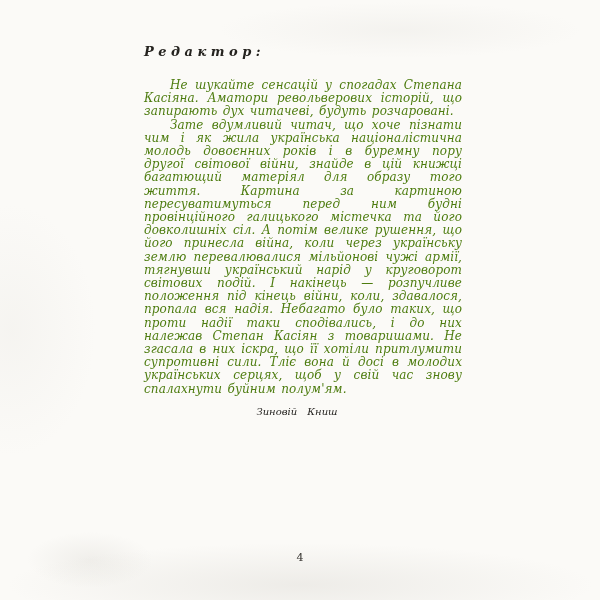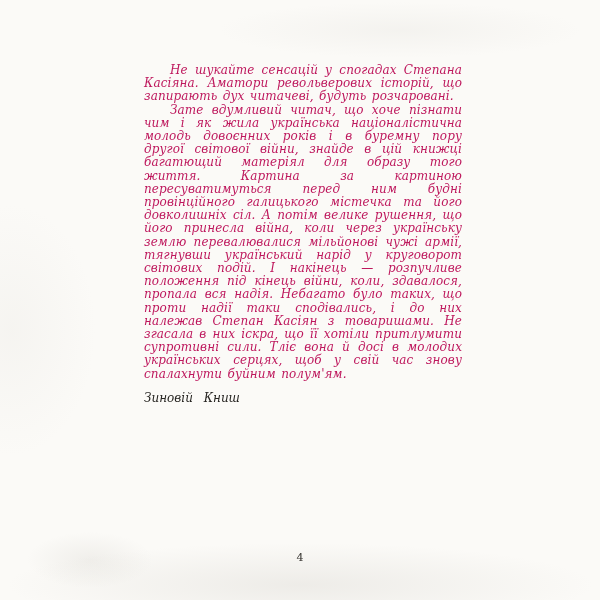--- a/index.html
+++ b/index.html
@@ -41,52 +41,53 @@
     color: #25231f;
   }
   .para {
     margin: 0;
     font-size: 12px;
     line-height: 13.2px;
     text-align: justify;
     text-indent: 26px;
     letter-spacing: 0.1px;
     word-spacing: 1.5px;
-    color: #be185d;
+    color: #4d7c0f;
   }
   .para-first {
     margin-top: 20px;
   }
   .para-main {
   }
   .signature {
     margin-top: 10px;
-    text-align: left;
+    text-align: center;
     padding-right: 12px;
-    font-size: 12px;
+    font-size: 10px;
     word-spacing: 7px;
     color: #272522;
   }
   .page-number {
     position: absolute;
     left: 0;
     top: 551px;
     width: 600px;
     text-align: center;
     font-size: 11px;
     font-style: normal;
     color: #33312d;
   }
 </style>
 </head>
 <body>
 
 <div class="scan-vignette"></div>
 
 <div class="page-content">
+  <div class="editor-header">Редактор:</div>
 
   <p class="para para-first">Не шукайте сенсацій у спогадах Степана Касіяна. Аматори револьверових історій, що запирають дух читачеві, будуть розчаровані.</p>
 
   <p class="para para-main">Зате вдумливий читач, що хоче пізнати чим і як жила українська націоналістична молодь довоєнних років і в буремну пору другої світової війни, знайде в цій книжці багатющий матеріял для образу того життя. Картина за картиною пересуватимуться перед ним будні провінційного галицького містечка та його довколишніх сіл. А потім велике рушення, що його принесла війна, коли через українську землю перевалювалися мільйонові чужі армії, тягнувши український нарід у круговорот світових подій. І накінець — розпучливе положення під кінець війни, коли, здавалося, пропала вся надія. Небагато було таких, що проти надії таки сподівались, і до них належав Степан Касіян з товаришами. Не згасала в них іскра, що її хотіли притлумити супротивні сили. Тліє вона й досі в молодих українських серцях, щоб у свій час знову спалахнути буйним полум'ям.</p>
 
   <div class="signature">Зиновій Книш</div>
 </div>
 
 <div class="page-number">4</div>
 

